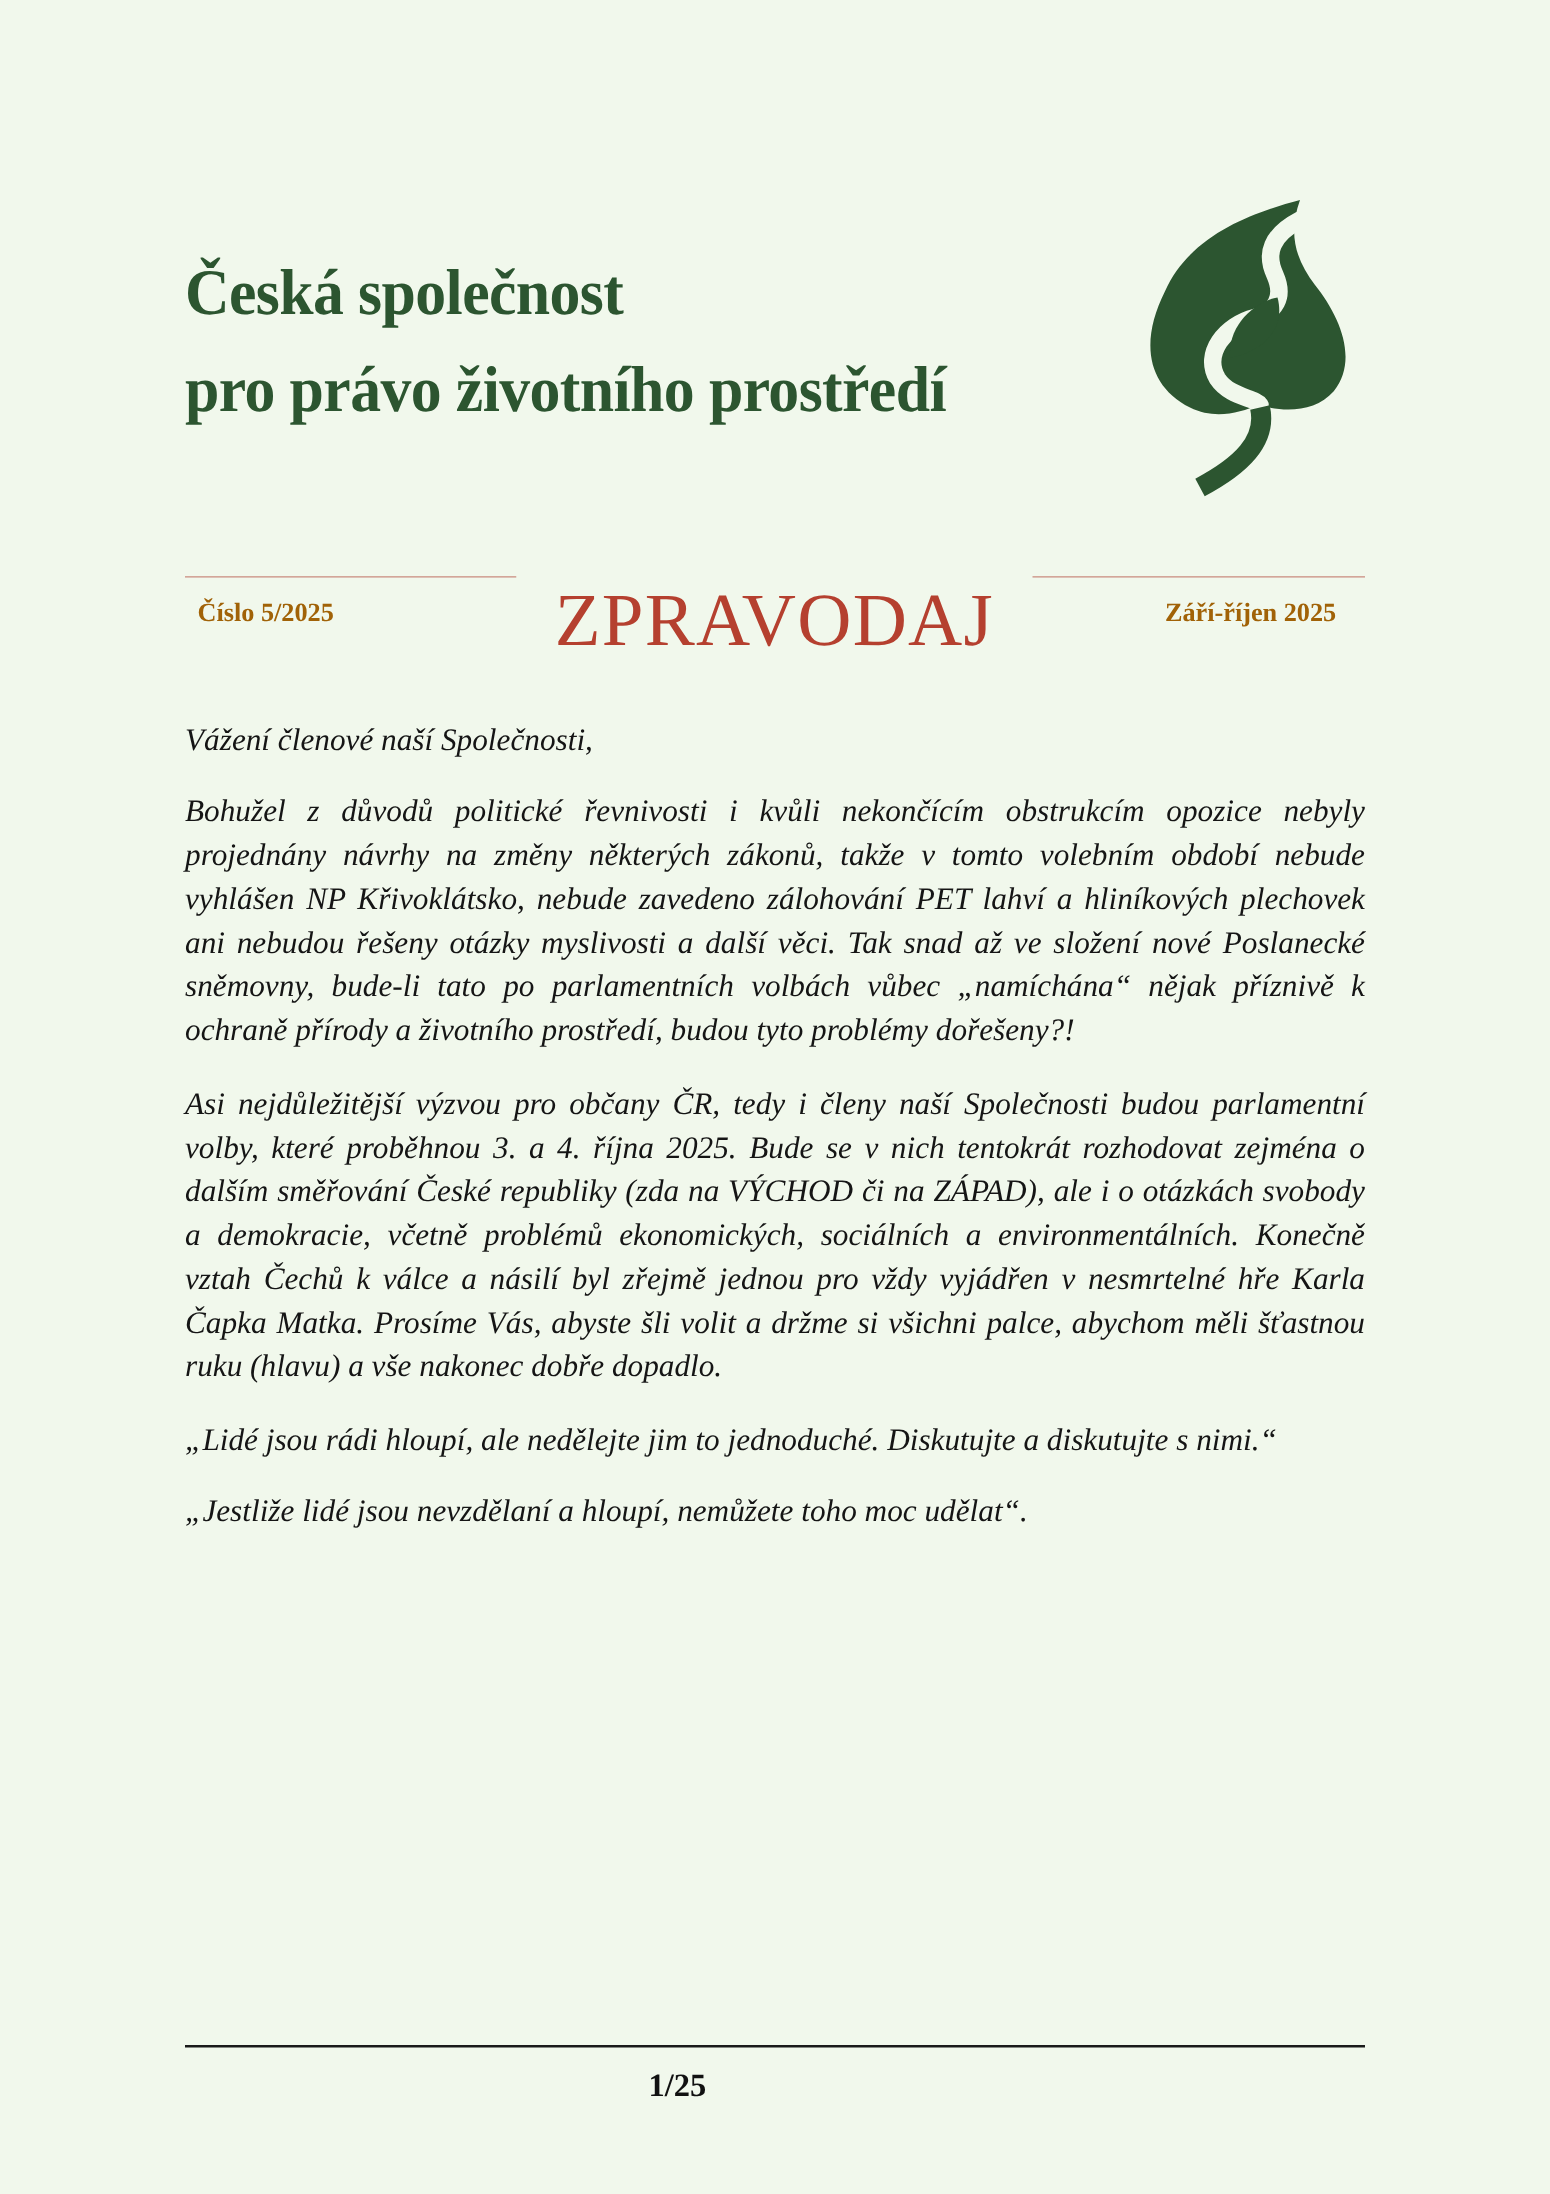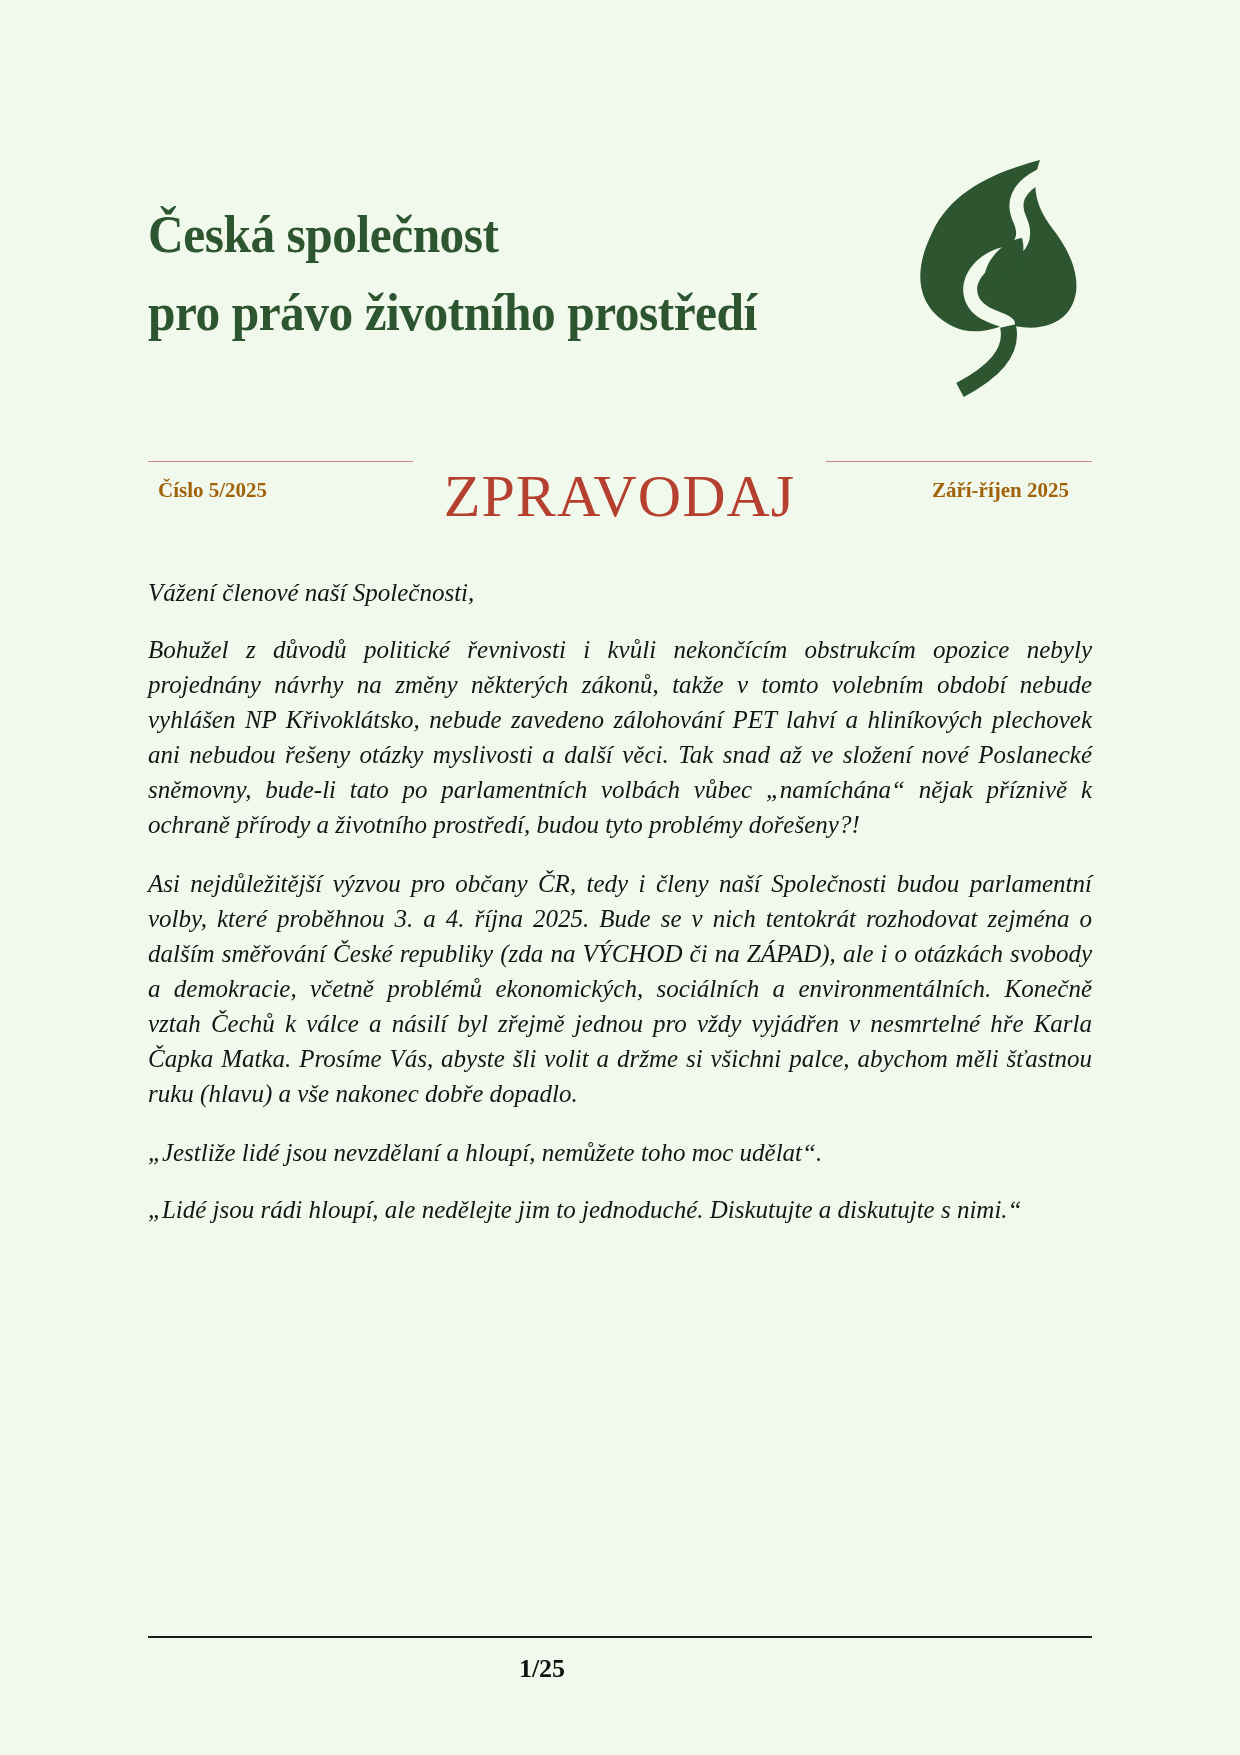--- a/index.html
+++ b/index.html
@@ -96,18 +96,18 @@
 <div class="masthead">ZPRAVODAJ</div>
 <div class="rule-right"></div>
 
 <div class="issue">Číslo 5/2025</div>
 <div class="period">Září-říjen 2025</div>
 
 <div class="content">
   <p class="greet">Vážení členové naší Společnosti,</p>
   <p>Bohužel z důvodů politické řevnivosti i kvůli nekončícím obstrukcím opozice nebyly projednány návrhy na změny některých zákonů, takže v tomto volebním období nebude vyhlášen NP Křivoklátsko, nebude zavedeno zálohování PET lahví a hliníkových plechovek ani nebudou řešeny otázky myslivosti a další věci. Tak snad až ve složení nové Poslanecké sněmovny, bude-li tato po parlamentních volbách vůbec „namíchána“ nějak příznivě k ochraně přírody a životního prostředí, budou tyto problémy dořešeny?!</p>
   <p>Asi nejdůležitější výzvou pro občany ČR, tedy i členy naší Společnosti budou parlamentní volby, které proběhnou 3. a 4. října 2025. Bude se v nich tentokrát rozhodovat zejména o dalším směřování České republiky (zda na VÝCHOD či na ZÁPAD), ale i o otázkách svobody a demokracie, včetně problémů ekonomických, sociálních a environmentálních. Konečně vztah Čechů k válce a násilí byl zřejmě jednou pro vždy vyjádřen v nesmrtelné hře Karla Čapka Matka. Prosíme Vás, abyste šli volit a držme si všichni palce, abychom měli šťastnou ruku (hlavu) a vše nakonec dobře dopadlo.</p>
+  <p class="quote">„Lidé jsou rádi hloupí, ale nedělejte jim to jednoduché. Diskutujte a diskutujte s nimi.“</p>
   <p class="quote">„Jestliže lidé jsou nevzdělaní a hloupí, nemůžete toho moc udělat“.</p>
-  <p class="quote">„Lidé jsou rádi hloupí, ale nedělejte jim to jednoduché. Diskutujte a diskutujte s nimi.“</p>
 </div>
 
 <div class="footer-rule"></div>
 <div class="page-num">1/25</div>
 
 </body></html>

